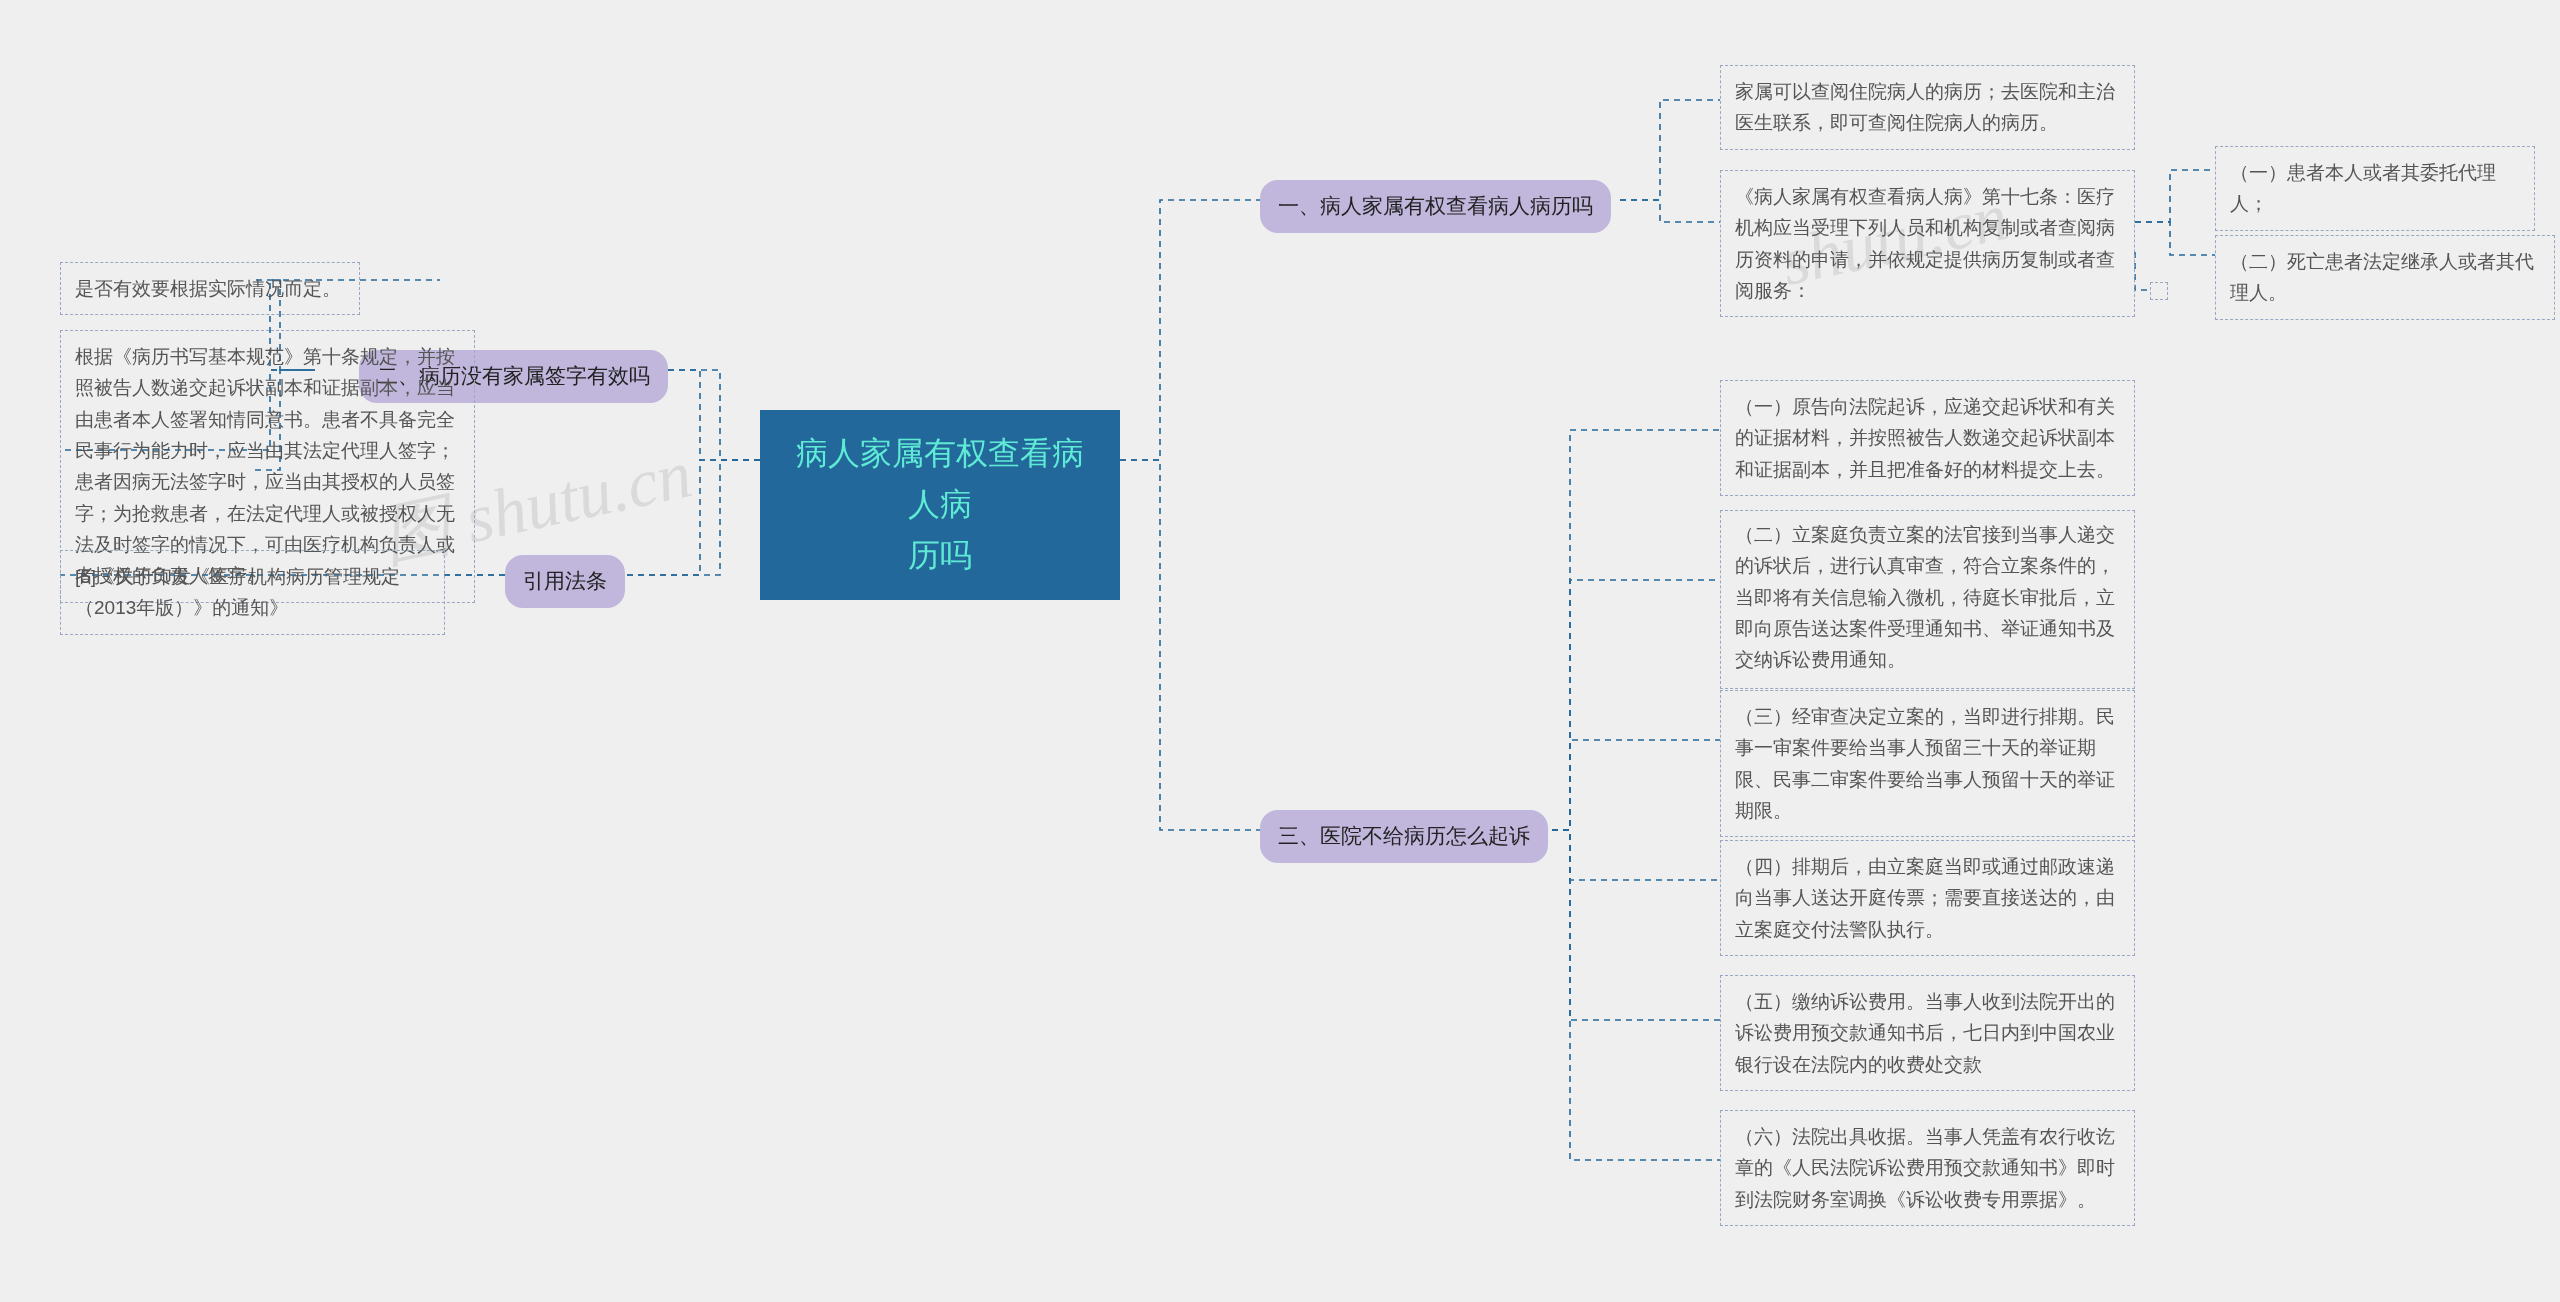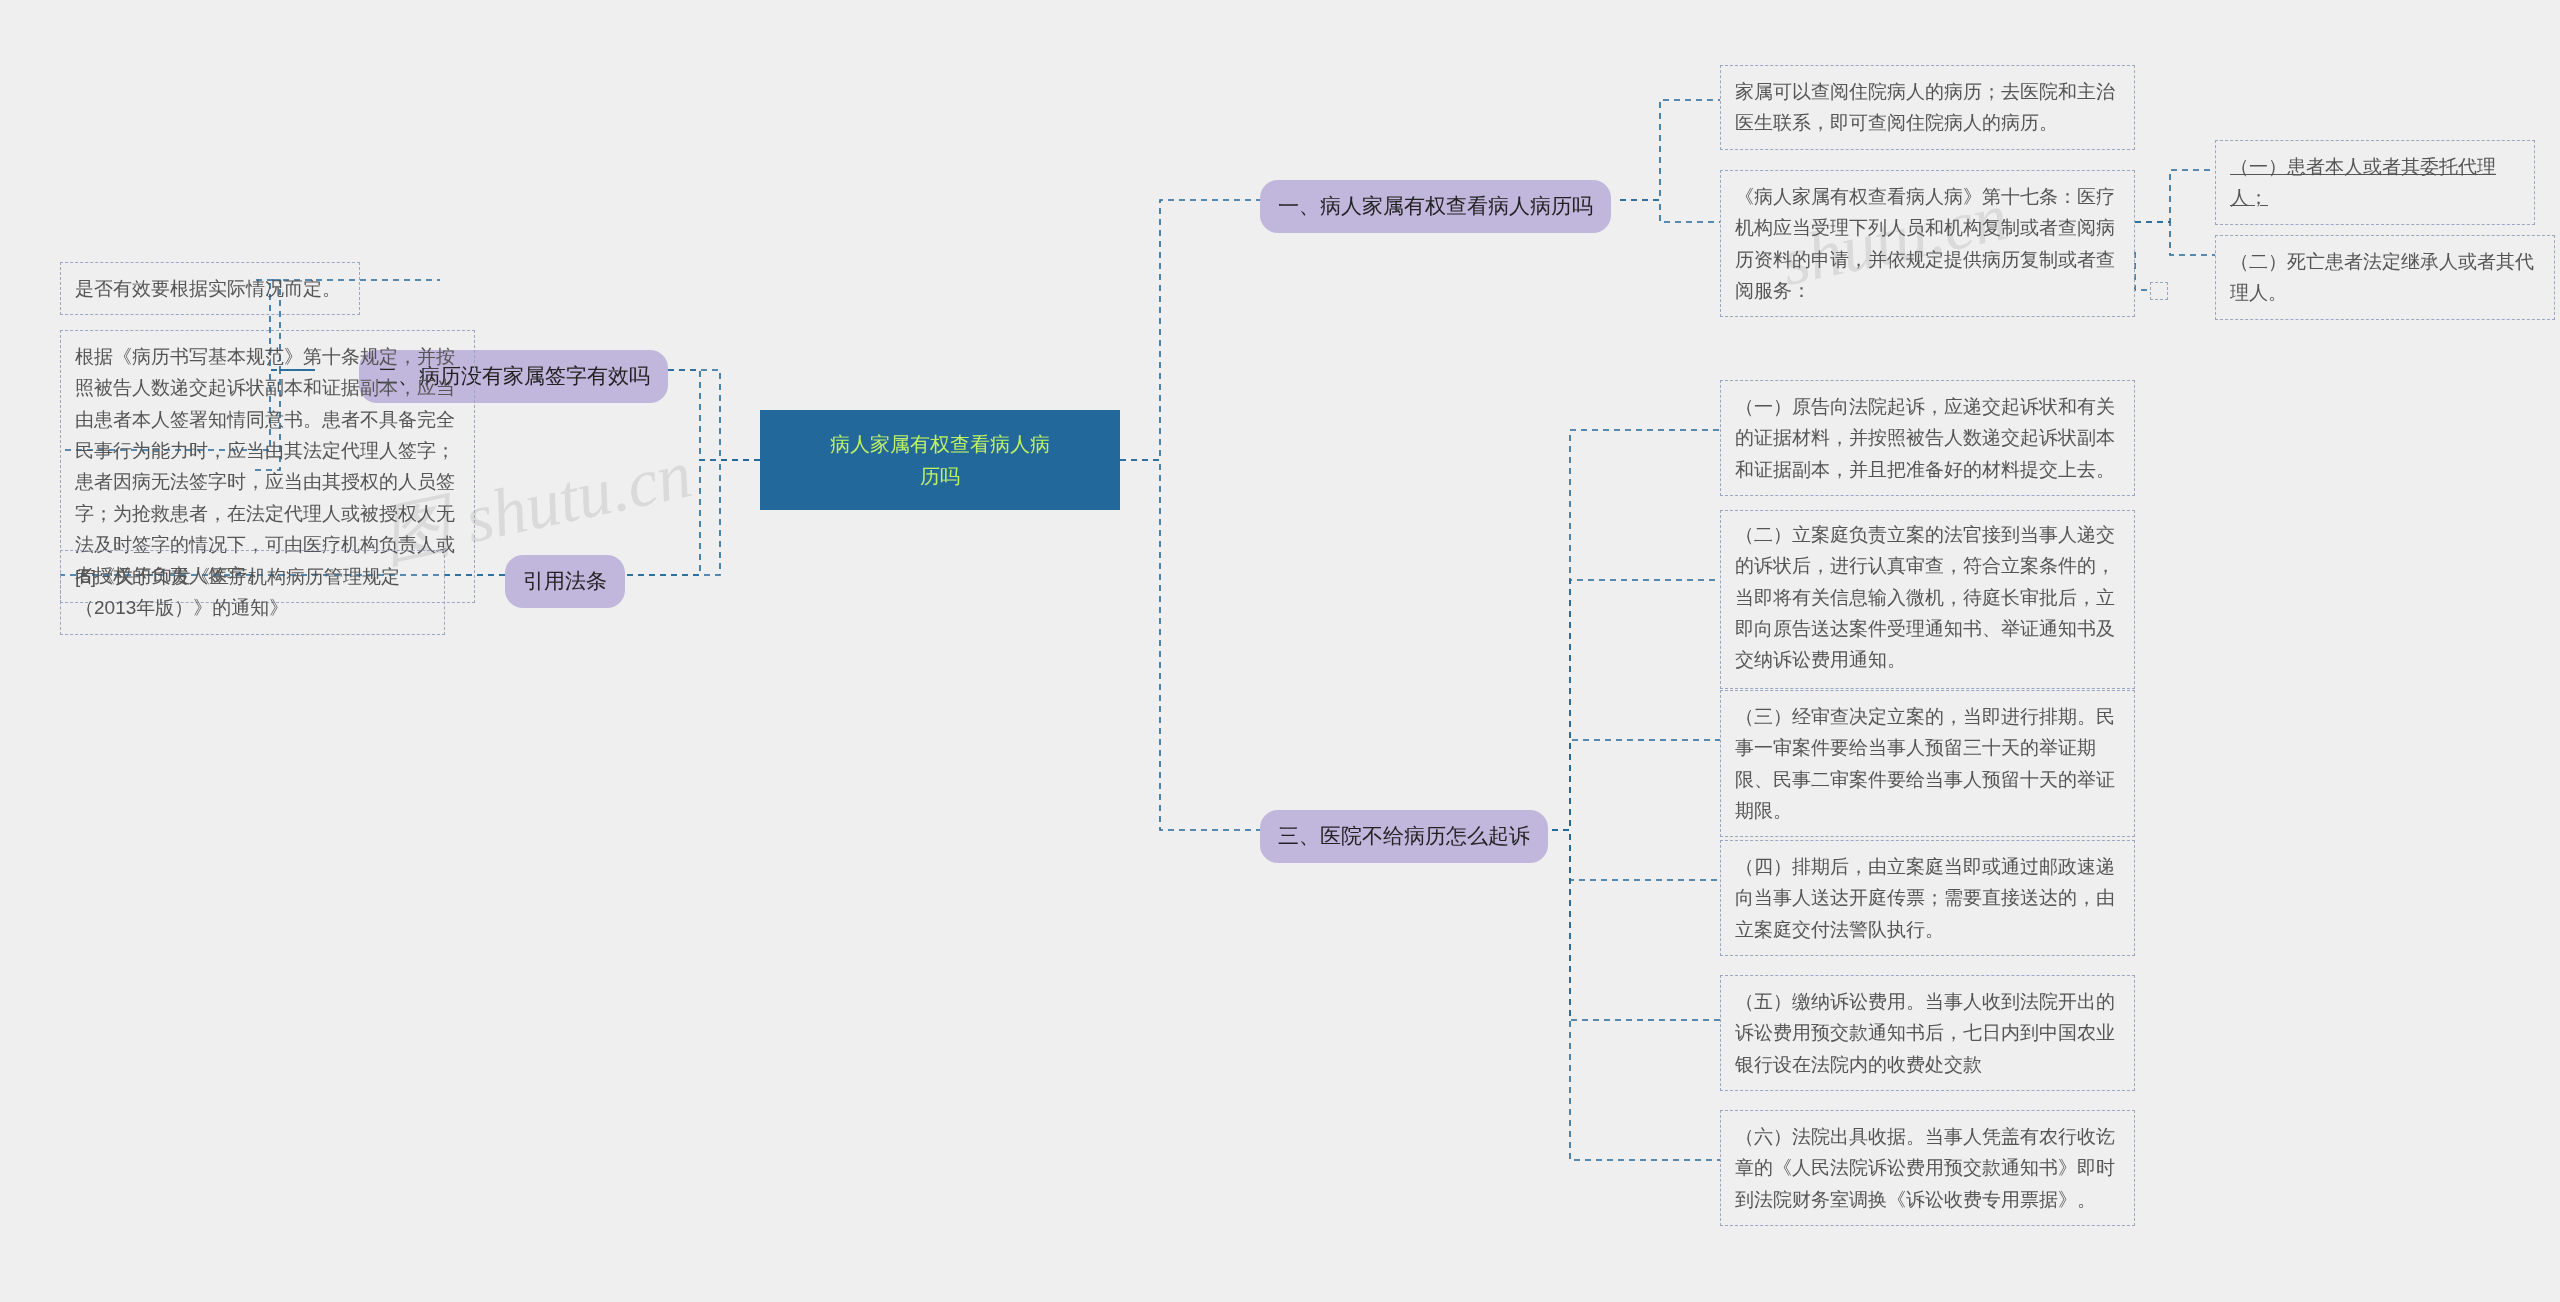--- a/index.html
+++ b/index.html
@@ -12,23 +12,23 @@
     overflow: hidden;
   }
   .node {
     position: absolute;
     font-size: 20px;
     line-height: 1.55;
     color: #333;
   }
   .root {
     background: #23689b;
-    color: #bef264;
+    color: #5eead4;
     padding: 18px 24px;
-    font-size: 20px;
+    font-size: 32px;
     text-align: center;
     line-height: 1.6;
     width: 360px;
   }
   .branch {
     background: #c1b6dc;
     color: #222;
     padding: 10px 18px;
     font-size: 21px;
     white-space: nowrap;
@@ -122,21 +122,21 @@
 
 <div class="node branch" style="left:1260px; top:180px;">
   <span>一、病人家属有权查看病人病历吗</span>
 </div>
 <div class="node leaf" style="left:1720px; top:65px; width:415px;">
   <span>家属可以查阅住院病人的病历；去医院和主治医生联系，即可查阅住院病人的病历。</span>
 </div>
 <div class="node leaf" style="left:1720px; top:170px; width:415px;">
   <span>《病人家属有权查看病人病》第十七条：医疗机构应当受理下列人员和机构复制或者查阅病历资料的申请，并依规定提供病历复制或者查阅服务：</span>
 </div>
-<div class="node leaf" style="left:2215px; top:140px; width:320px;text-decoration:underline;">
+<div class="node leaf" style="left:2215px; top:146px; width:320px;">
   <span>（一）患者本人或者其委托代理人；</span>
 </div>
 <div class="node leaf" style="left:2215px; top:235px; width:340px;">
   <span>（二）死亡患者法定继承人或者其代理人。</span>
 </div>
 
 <div class="node leaf" style="left:2150px; top:282px; width:18px; height:18px; padding:0;"></div>
 
 <div class="node branch" style="left:1260px; top:810px;">
   <span>三、医院不给病历怎么起诉</span>

